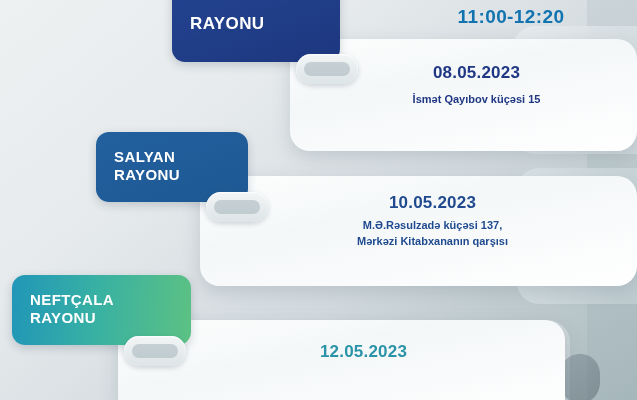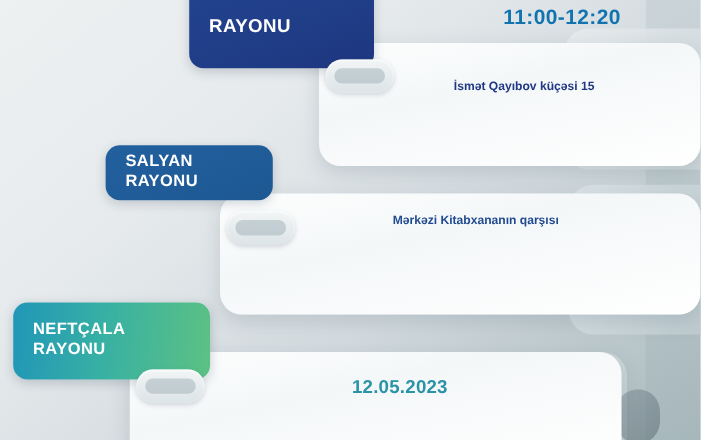--- a/index.html
+++ b/index.html
@@ -81,21 +81,21 @@
   #tab-haciqabul {
     left: 172px; top: -12px;
     width: 168px; height: 74px;
     font-size: 17px;
     background: linear-gradient(160deg, #234390 0%, #1d377f 100%);
     border-top-left-radius: 0;
     border-top-right-radius: 0;
   }
   #tab-salyan {
     left: 96px; top: 132px;
-    width: 152px; height: 50px;
+    width: 152px; height: 70px;
     font-size: 15px;
     background: linear-gradient(160deg, #22609e 0%, #1d5893 100%);
   }
   #tab-neftcala {
     left: 12px; top: 275px;
     width: 179px; height: 70px;
     font-size: 15px;
     background: linear-gradient(95deg, #2196b8 0%, #37b0a4 45%, #5cc183 100%);
   }
 
@@ -207,30 +207,33 @@
       <line x1="24" y1="2" x2="24" y2="51"></line>
       <line x1="31" y1="2" x2="31" y2="51"></line>
       <line x1="38" y1="3" x2="38" y2="50"></line>
     </g>
   </svg>
 
   <div id="time-label">11:00-12:20</div>
 
   <div class="info-card" id="card-1">
     <div class="card-body">
+      <div class="card-date">08.05.2023</div>
       <div class="card-addr">İsmət Qayıbov küçəsi 15</div>
     </div>
   </div>
   <div class="region-tab" id="tab-haciqabul">
     <span class="l2">RAYONU</span>
   </div>
   <div class="notch" id="notch-1"></div>
 
   <div class="info-card" id="card-2">
     <div class="card-body">
+      <div class="card-date">10.05.2023</div>
+      <div class="card-addr">M.Ə.Rəsulzadə küçəsi 137,</div>
       <div class="card-addr" style="margin-top:2px">Mərkəzi Kitabxananın qarşısı</div>
     </div>
   </div>
   <div class="region-tab" id="tab-salyan">
     <span class="l1">SALYAN</span>
     <span class="l2">RAYONU</span>
   </div>
   <div class="notch" id="notch-2"></div>
 
   <div class="info-card" id="card-3">

